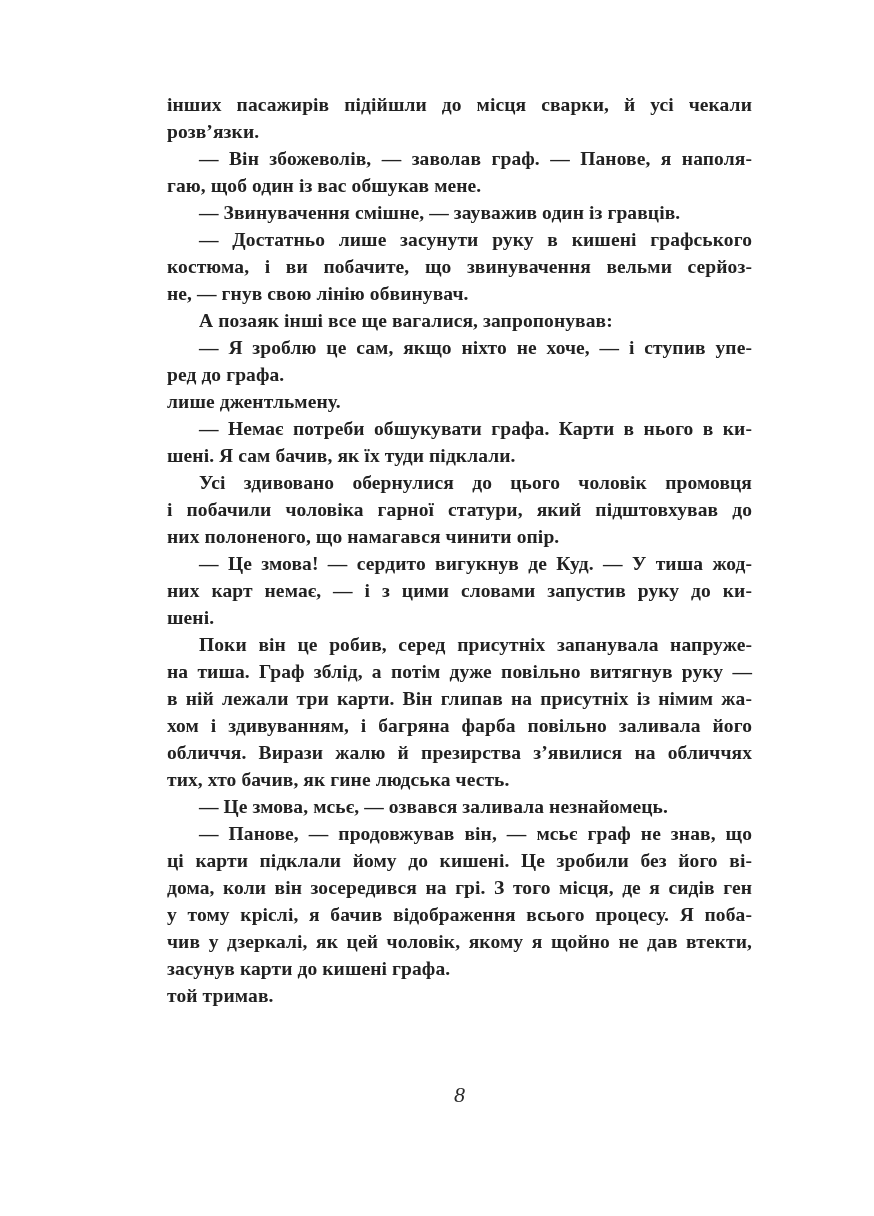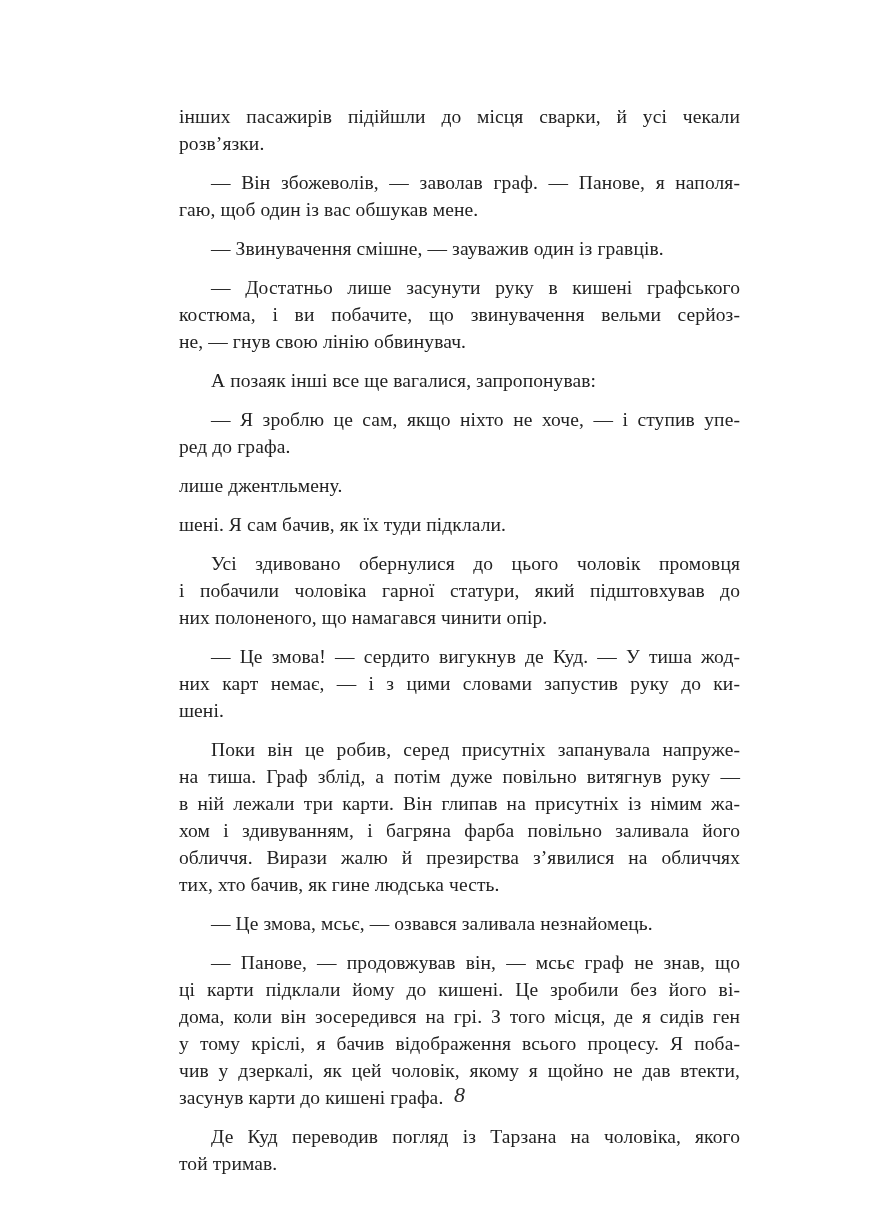--- a/index.html
+++ b/index.html
@@ -19,22 +19,23 @@
   .text-block {
     position: absolute;
     left: 167px;
     top: 91px;
     width: 585px;
     font-size: 19.5px;
     line-height: 27px;
     letter-spacing: 0.1px;
   }
   .para {
-    margin: 12px;
+    margin: 0;
     padding: 0;
+    font-weight: bold;
   }
   .line {
     text-align: justify;
     text-align-last: justify;
     white-space: normal;
     height: 27px;
   }
   .line.last {
     text-align-last: left;
   }
@@ -77,20 +78,21 @@
         <div class="line last first-indent">А позаяк інші все ще вагалися, запропонував:</div>
       </div>
       <div class="para">
         <div class="line first-indent">— Я зроблю це сам, якщо ніхто не хоче, — і ступив упе-</div>
         <div class="line last">ред до графа.</div>
       </div>
       <div class="para">
         <div class="line last">лише джентльмену.</div>
       </div>
       <div class="para">
+        <div class="line first-indent">— Немає потреби обшукувати графа. Карти в нього в ки-</div>
         <div class="line last">шені. Я сам бачив, як їх туди підклали.</div>
       </div>
       <div class="para">
         <div class="line first-indent">Усі здивовано обернулися до цього чоловік промовця</div>
         <div class="line">і побачили чоловіка гарної статури, який підштовхував до</div>
         <div class="line last">них полоненого, що намагався чинити опір.</div>
       </div>
       <div class="para">
         <div class="line first-indent">— Це змова! — сердито вигукнув де Куд. — У тиша жод-</div>
         <div class="line">них карт немає, — і з цими словами запустив руку до ки-</div>
@@ -109,18 +111,17 @@
       </div>
       <div class="para">
         <div class="line first-indent">— Панове, — продовжував він, — мсьє граф не знав, що</div>
         <div class="line">ці карти підклали йому до кишені. Це зробили без його ві-</div>
         <div class="line">дома, коли він зосередився на грі. З того місця, де я сидів ген</div>
         <div class="line">у тому кріслі, я бачив відображення всього процесу. Я поба-</div>
         <div class="line">чив у дзеркалі, як цей чоловік, якому я щойно не дав втекти,</div>
         <div class="line last">засунув карти до кишені графа.</div>
       </div>
       <div class="para">
-        <div class="line first-indent">Де Куд переводив погляд із Тарзана на чоловіка, якого</div>
         <div class="line last">той тримав.</div>
       </div>
     </div>
   <div class="page-number">8</div>
 </div>
 
 </body></html>

